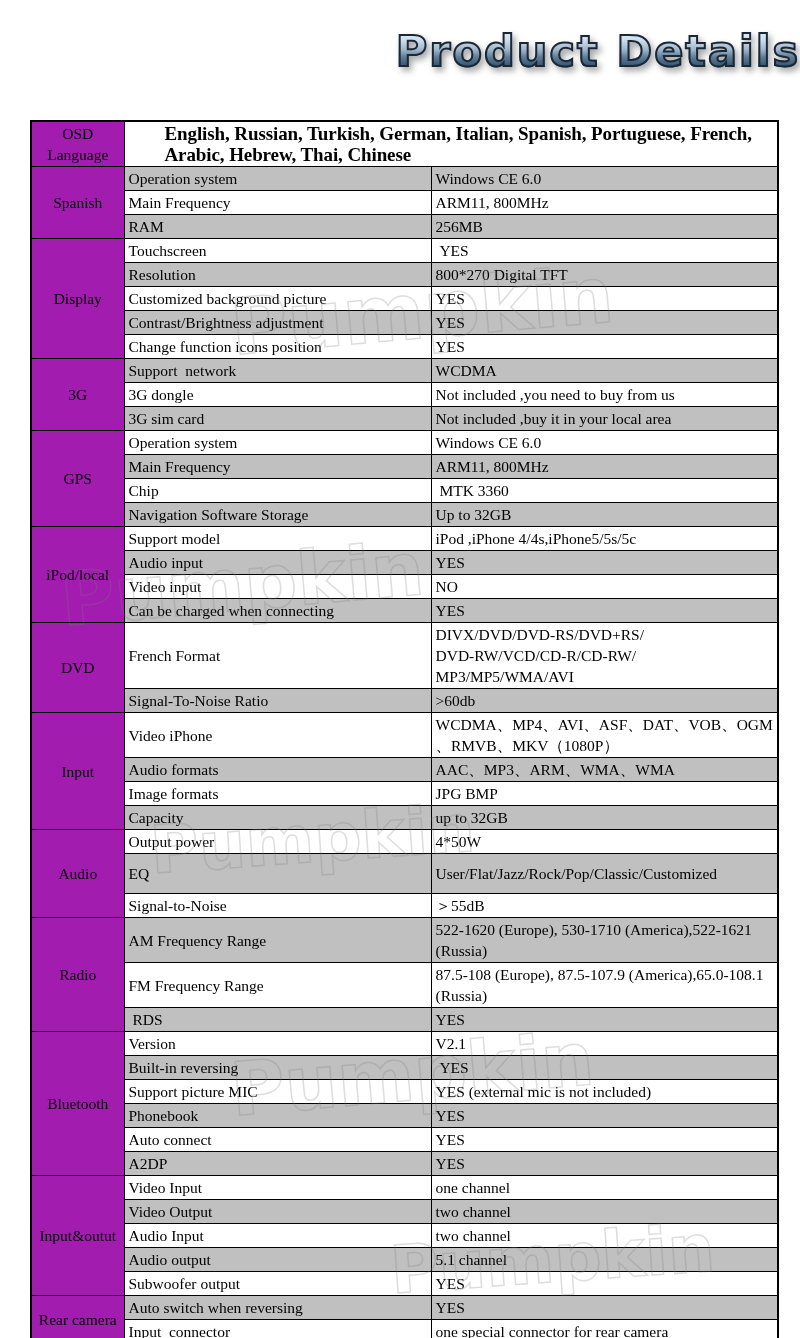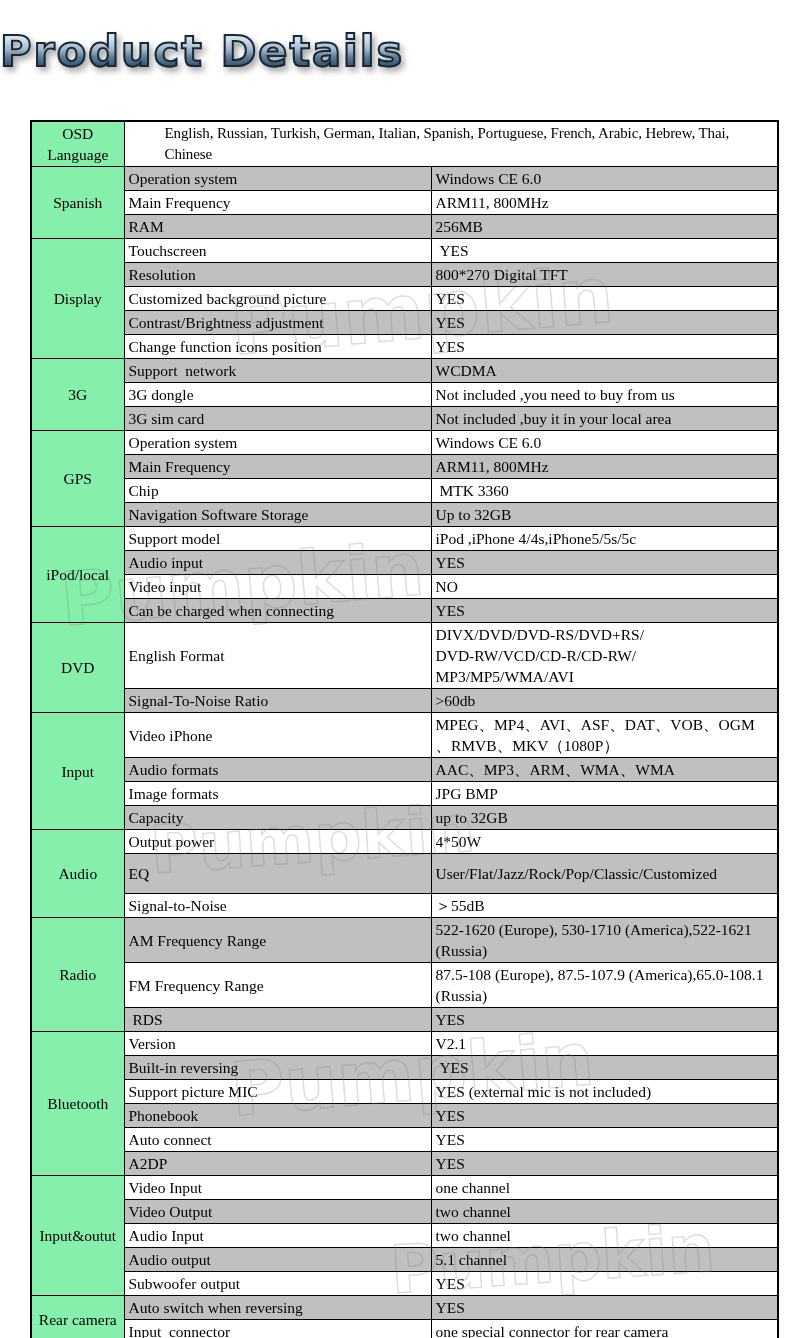--- a/index.html
+++ b/index.html
@@ -8,21 +8,21 @@
     width: 800px; height: 1338px;
     overflow: hidden;
     font-family: "Liberation Serif", serif;
     position: relative;
   }
   .page { position: relative; width: 800px; height: 1338px; }
 
   
   .title-wrap {
     margin: 26px 0 0 0;
-    text-align: left;
+    text-align: right;
     height: 50px;
     line-height: 50px;
   }
   .title-text {
     display: inline-block;
     font-family: "DejaVu Sans", sans-serif;
     font-weight: bold;
     font-size: 43px;
     letter-spacing: 2px;
     background: linear-gradient(180deg, #eef4fa 0%, #cfdeed 28%, #9db4c9 48%, #5f7d97 62%, #31506c 82%, #243c52 100%);
@@ -46,27 +46,27 @@
     font-size: 15.5px;
     line-height: 21px;
     padding: 1px 4px;
     vertical-align: middle;
     white-space: pre-wrap;
     overflow: hidden;
     color: #000;
   }
   td.cat {
     text-align: center;
-    background: #86efac;
+    background: #a21caf;
     padding: 1px 2px;
   }
   td.shaded { background: var(--shade, #c0c0c0); }
   td.hdr {
-    font-weight: normal;
-    font-size: 15px;
+    font-weight: bold;
+    font-size: 19px;
     letter-spacing: -0.1px;
     padding-left: 40px;
   }
   td.tall { padding-top: 9px; padding-bottom: 9px; }
 
   
   .watermark {
     position: absolute;
     font-family: "DejaVu Sans", sans-serif;
     font-weight: bold;
@@ -173,33 +173,33 @@
         <tr>
           <td class="label-cell">Video input</td>
           <td class="value-cell">NO</td>
         </tr>
         <tr>
           <td class="label-cell shaded">Can be charged when connecting</td>
           <td class="value-cell shaded">YES</td>
         </tr>
         <tr>
           <td class="cat" rowspan="2">DVD</td>
-          <td class="label-cell">English Format</td>
+          <td class="label-cell">French Format</td>
           <td class="value-cell">DIVX/DVD/DVD-RS/DVD+RS/
 DVD-RW/VCD/CD-R/CD-RW/
 MP3/MP5/WMA/AVI</td>
         </tr>
         <tr>
           <td class="label-cell shaded">Signal-To-Noise Ratio</td>
           <td class="value-cell shaded">&gt;60db</td>
         </tr>
         <tr>
           <td class="cat" rowspan="4">Input</td>
           <td class="label-cell">Video iPhone</td>
-          <td class="value-cell">MPEG、MP4、AVI、ASF、DAT、VOB、OGM
+          <td class="value-cell">WCDMA、MP4、AVI、ASF、DAT、VOB、OGM
 、RMVB、MKV（1080P）</td>
         </tr>
         <tr>
           <td class="label-cell shaded">Audio formats</td>
           <td class="value-cell shaded">AAC、MP3、ARM、WMA、WMA</td>
         </tr>
         <tr>
           <td class="label-cell">Image formats</td>
           <td class="value-cell">JPG BMP</td>
         </tr>

